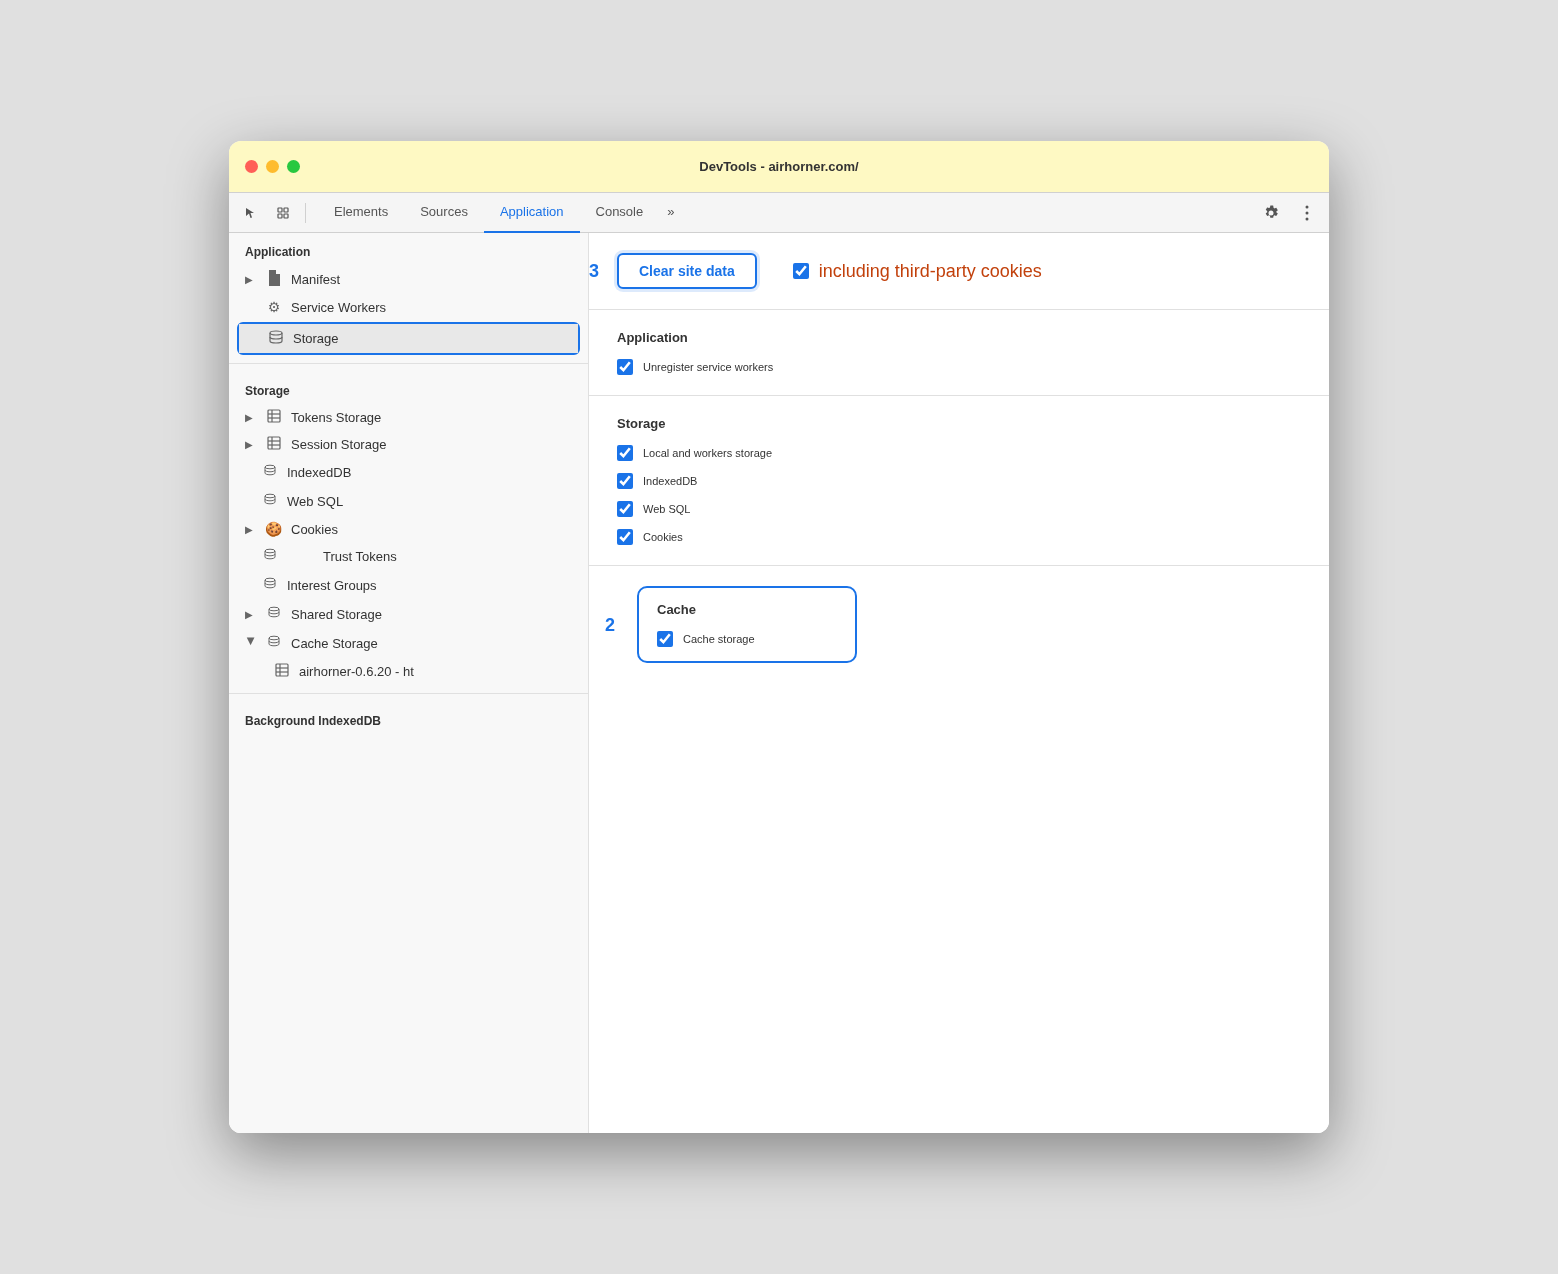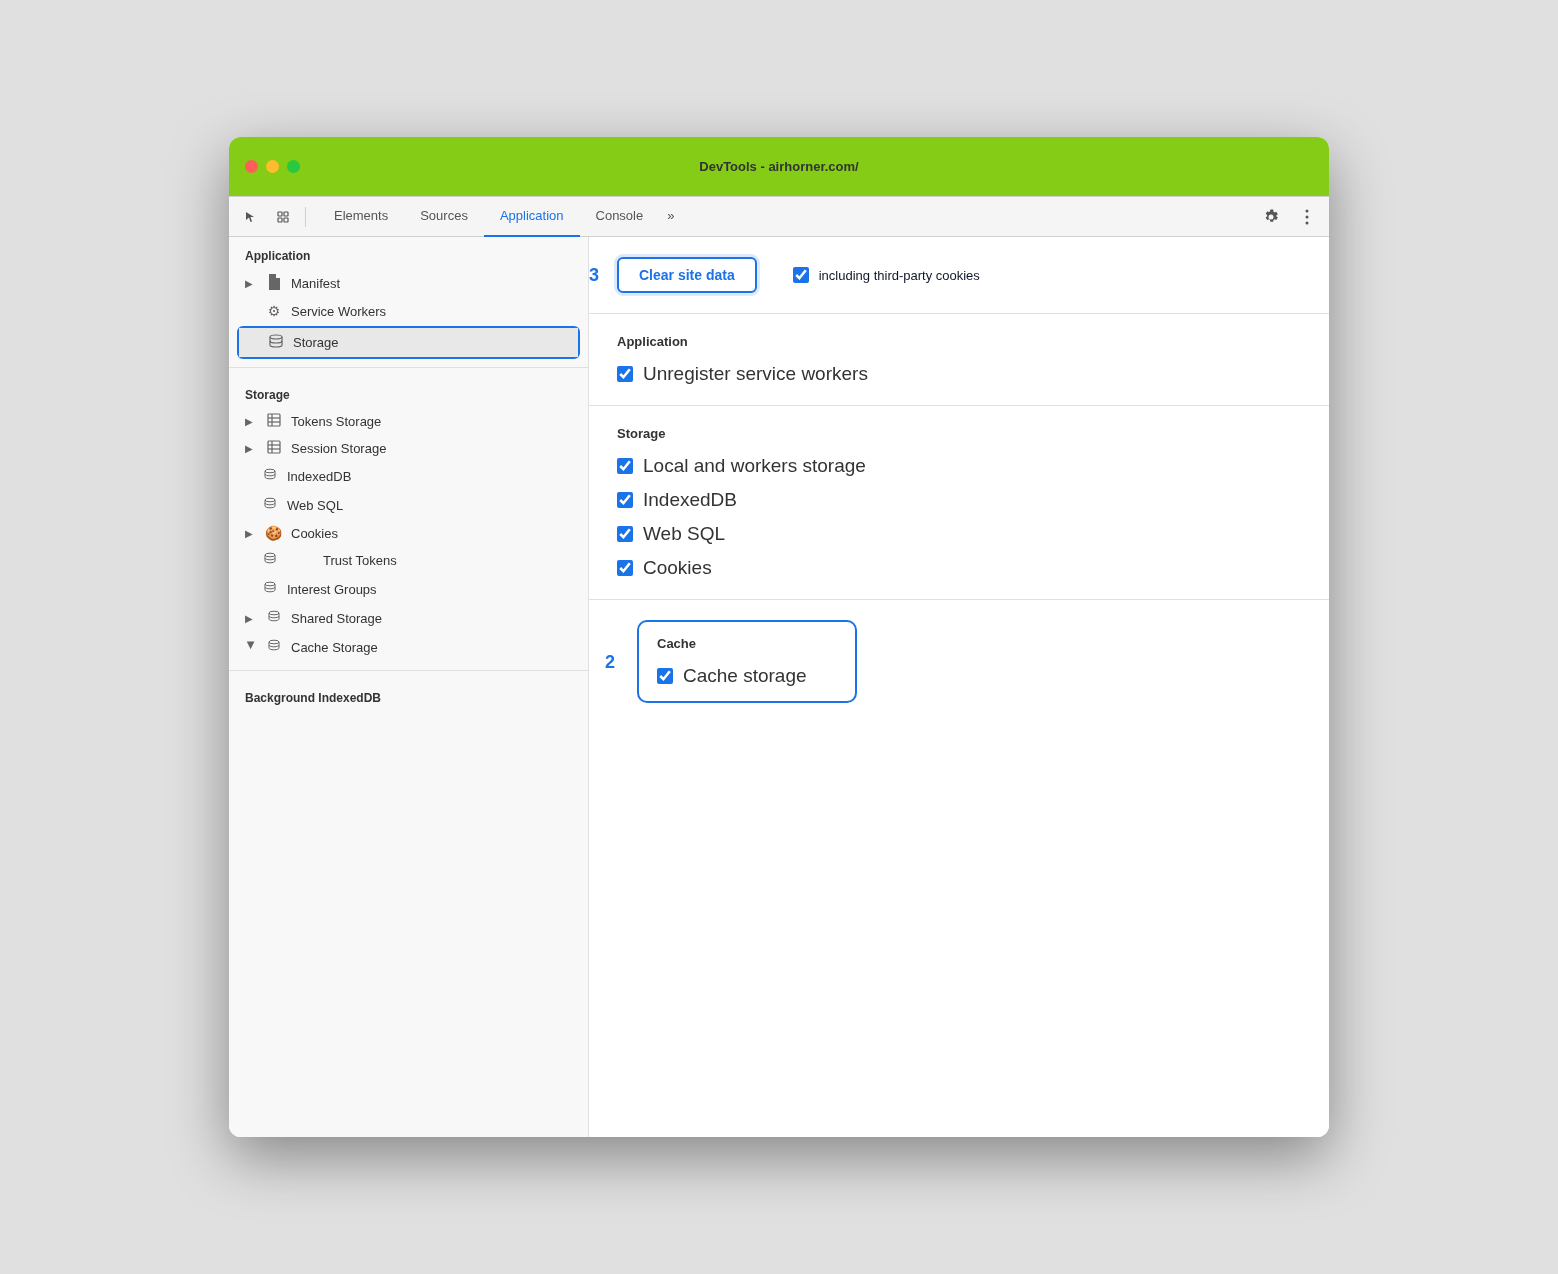--- a/index.html
+++ b/index.html
@@ -16,23 +16,23 @@
     .window {
       width: 1100px;
       background: #f5f5f5;
       border-radius: 12px;
       box-shadow: 0 20px 60px rgba(0,0,0,0.4);
       overflow: hidden;
     }
 
     
     .titlebar {
-      background: #84cc16;
+      background: #fef9c3;
       border-bottom: 1px solid #d0d0d0;
-      height: 60px;
+      height: 52px;
       display: flex;
       align-items: center;
       padding: 17px 16px;
       position: relative;
     }
 
     .traffic-lights {
       display: flex;
       gap: 8px;
       align-items: center;
@@ -215,21 +215,21 @@
       align-items: center;
       gap: 10px;
       margin-bottom: 12px;
     }
 
     .checkbox-row:last-child {
       margin-bottom: 0;
     }
 
     .checkbox-row label {
-      font-size: 19px;
+      font-size: 11px;
       color: #333;
       cursor: pointer;
     }
 
     input[type="checkbox"] {
       width: 16px;
       height: 16px;
       accent-color: #1a73e8;
       cursor: pointer;
     }
@@ -255,22 +255,22 @@
       box-shadow: 0 0 0 3px rgba(26,115,232,0.15);
     }
 
     .third-party-row {
       display: flex;
       align-items: center;
       gap: 10px;
     }
 
     .third-party-label {
-      font-size: 13px;
-      color: #0f172a;
+      font-size: 18px;
+      color: #c2410c;
     }
 
     .cache-box {
       border: 2.5px solid #1a73e8;
       border-radius: 10px;
       padding: 14px 18px;
       display: inline-block;
       min-width: 220px;
     }
 
@@ -483,20 +483,31 @@
         <span class="icon">
           <svg width="16" height="16" viewBox="0 0 16 16" fill="#666">
             <ellipse cx="8" cy="4" rx="5" ry="1.8" stroke="#666" stroke-width="1" fill="none"></ellipse>
             <path d="M3 4v3c0 1 2.2 1.8 5 1.8s5-.8 5-1.8V4" stroke="#666" stroke-width="1" fill="none"></path>
             <path d="M3 7v3c0 1 2.2 1.8 5 1.8s5-.8 5-1.8V7" stroke="#666" stroke-width="1" fill="none"></path>
           </svg>
         </span>
         <span class="sidebar-item-label">Cache Storage</span>
       </div>
 
+      <div class="sidebar-item indented" style="padding-left: 44px;">
+        <span class="icon">
+          <svg width="14" height="14" viewBox="0 0 14 14" fill="none" stroke="#666" stroke-width="1.2">
+            <rect x="1" y="1" width="12" height="12" rx="1"></rect>
+            <line x1="1" y1="5" x2="13" y2="5"></line>
+            <line x1="1" y1="9" x2="13" y2="9"></line>
+            <line x1="5" y1="1" x2="5" y2="13"></line>
+          </svg>
+        </span>
+        <span class="sidebar-item-label">airhorner-0.6.20 - ht</span>
+      </div>
 
       <div class="sidebar-divider"></div>
 
       <div class="sidebar-section-title">Background IndexedDB</div>
     </div>
 
     <div class="panel">
 
       <div class="clear-section">
         <div style="position: relative; display: flex; align-items: center;">

